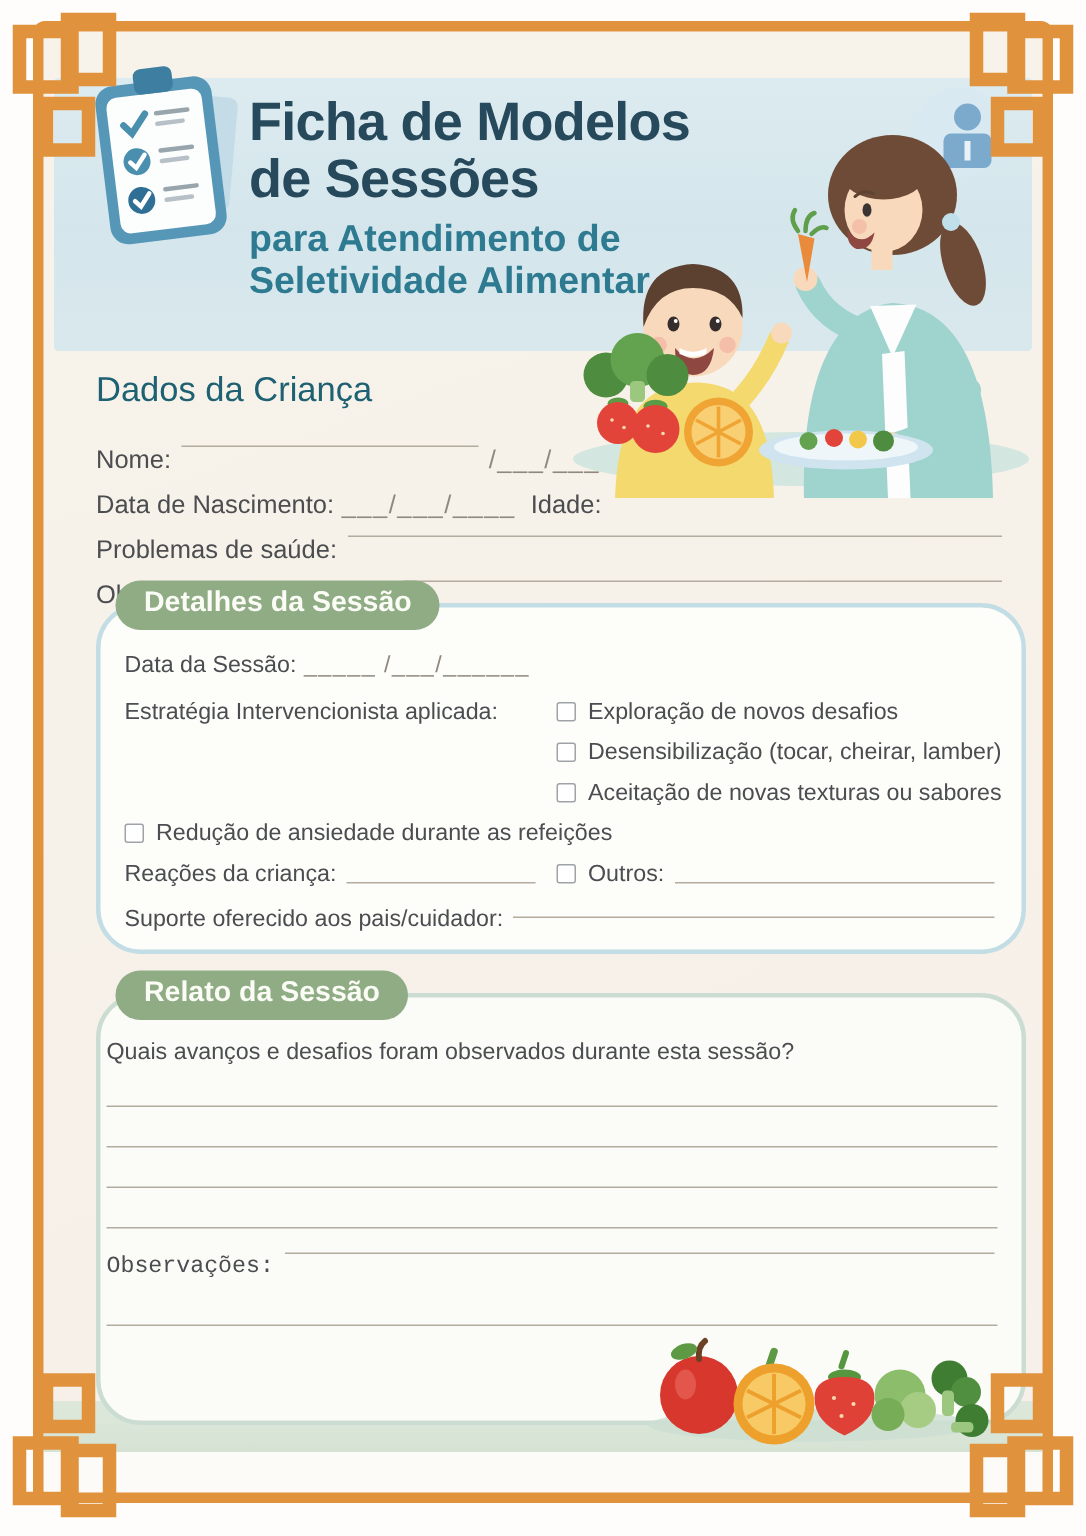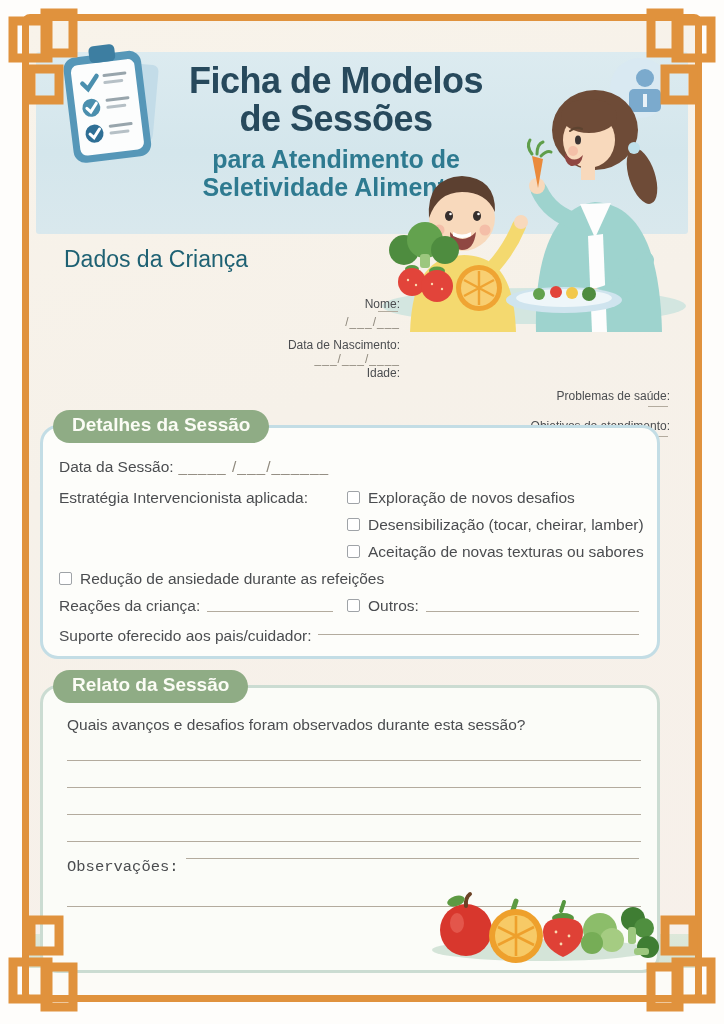--- a/index.html
+++ b/index.html
@@ -14,51 +14,51 @@
   .corner { position:absolute; z-index:7; }
   .corner.tl { left:0; top:0; }
   .corner.tr { right:0; top:0; transform:scaleX(-1); }
   .corner.bl { left:0; bottom:4px; transform:scaleY(-1); }
   .corner.br { right:0; bottom:4px; transform:scale(-1,-1); }
 
   .header-band { position:absolute; left:36px; top:52px; width:652px; height:182px;
                  background:linear-gradient(180deg,#dcebf0 0%,#d4e6ec 55%,#d9e8ed 100%);
                  border-radius:3px; z-index:2; }
   .clipboard { position:absolute; left:54px; top:40px; width:112px; height:130px; z-index:4; }
-  .titles { position:absolute; left:166px; top:62px; width:340px; text-align:center; z-index:3; }
+  .titles { position:absolute; left:166px; top:62px; width:340px; z-index:3; }
   .titles h1 { font-size:36px; line-height:1.05; font-weight:bold; color:#27495c; letter-spacing:-0.5px; }
   .titles h2 { font-size:25px; line-height:1.12; font-weight:bold; color:#2e7a90; margin-top:7px; }
   .titles h1 span, .titles h2 span { display:block; }
 
   .illustration { position:absolute; left:382px; top:56px; width:312px; height:276px; z-index:3; }
 
   .dados { position:absolute; left:64px; top:246px; width:606px; z-index:3; }
   .dados h3 { font-size:23px; font-weight:normal; color:#1e6173; margin-bottom:24px; }
-  .frow { display:flex; align-items:flex-end; font-size:12px; color:#4b4d50; margin-bottom:9px; min-height:21px;flex-direction:column; }
+  .frow { display:flex; align-items:flex-start; font-size:17px; color:#4b4d50; margin-bottom:9px; min-height:21px; }
   .frow.narrow { width:336px; }
   .lbl { white-space:nowrap; }
   .line { flex:1; border-bottom:1px solid #b3ab9e; margin:0 2px 3px 7px; min-width:20px; }
   .blank { color:#8f897d; letter-spacing:1px; white-space:nowrap; margin-left:5px; }
   .gap { width:10px; flex:0 0 auto; }
 
-  .box { position:absolute; left:40px; width:620px; border-radius:18px; z-index:3;margin-top:23px; }
+  .box { position:absolute; left:64px; width:620px; border-radius:30px; z-index:3; }
   .box.detalhes { top:402px; height:234px; background:#fdfdfa; border:3px solid #c3dde5; }
   .box.relato   { top:662px; height:288px; background:#fbfcf8; border:3px solid #cbdcd2; }
   .badge { position:absolute; top:-18px; left:10px; background:#8fac85; color:#fbfcf5;
            font-size:19px; font-weight:bold; padding:4px 19px 7px; border-radius:18px; }
 
   .dcontent { padding:25px 16px 8px 16px; }
   .drow { display:flex; align-items:center; min-height:27px; font-size:15.5px; color:#4b4d50; }
   .dleft { width:288px; flex:0 0 auto; display:flex; align-items:flex-end; }
   .dright { flex:1; display:flex; align-items:center; }
   .checkbox { width:13px; height:13px; border:1.5px solid #9fa3a7; background:#fff;
               border-radius:2px; flex:0 0 auto; margin-right:8px; }
   .dright .line, .dleft .line { align-self:flex-end; }
 
-  .rcontent { padding:28px 16px 10px 24px; font-size:15.5px; color:#4b4d50; }
+  .rcontent { padding:28px 16px 10px 4px; font-size:15.5px; color:#4b4d50; }
   .rule { height:27px; border-bottom:1px solid #b3ab9e; }
   .obsrow { display:flex; align-items:flex-start; margin-top:16px; min-height:22px;font-family:Liberation Mono, monospace; }
 
   .footer-band { position:absolute; left:29px; top:934px; width:666px; height:34px;
                  background:linear-gradient(180deg,#dde8da,#d6e3d4); z-index:2; }
   .footer-white { position:absolute; left:29px; top:968px; width:666px; height:27px; background:#fcfbf7; z-index:2; }
   .fruits { position:absolute; left:428px; top:890px; width:238px; height:76px; z-index:3; }
 </style>
 </head>
 <body>

